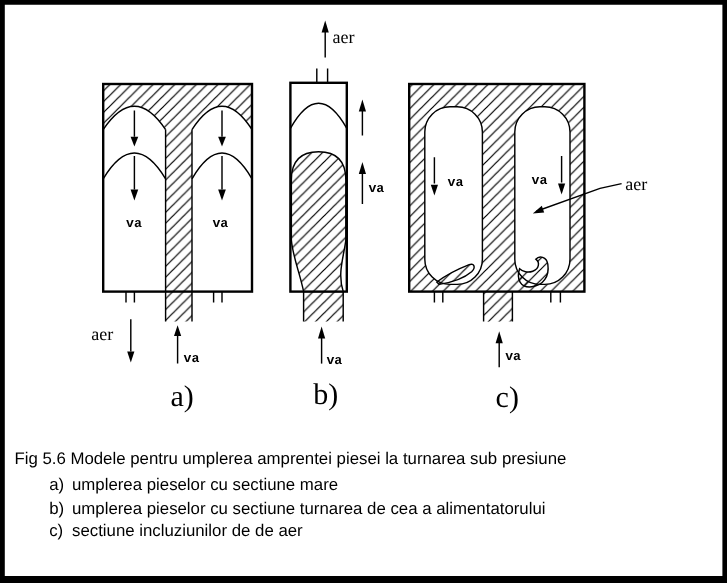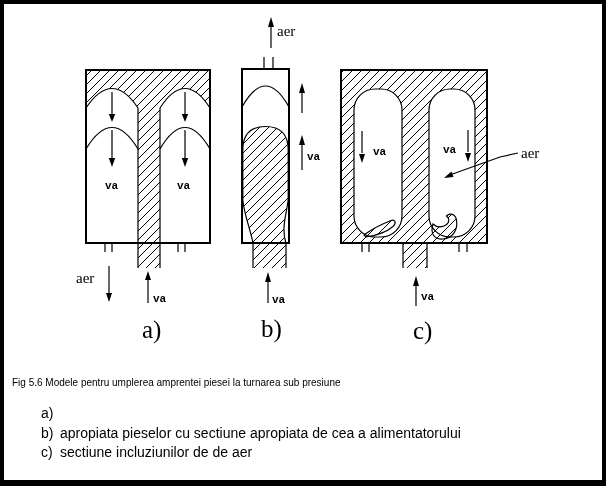--- a/index.html
+++ b/index.html
@@ -17,21 +17,21 @@
   .hatch-stroke{fill:url(#hatch);stroke:#000;stroke-width:1.2}
   .wh{fill:#fff;stroke:#000;stroke-width:1.2}
   .ah{fill:#000;stroke:none}
   text{fill:#000}
   .t-va{font:bold 11px "Liberation Mono",monospace}
   .t-aer{font:15px "Liberation Serif",serif}
   .t-panel{font:25px "Liberation Serif",serif}
 
   
   .caption{position:absolute;left:8px;top:369px;width:586px}
-  .caption-title{font-size:10px;line-height:19px;margin-bottom:12px;white-space:nowrap}
+  .caption-title{font-size:14px;line-height:19px;margin-bottom:2px;white-space:nowrap}
   .caption-item{display:flex;font-size:14px;line-height:19.5px;padding-left:29px;white-space:nowrap}
   .caption-item .li-label{width:19px;flex:none}
 </style>
 </head>
 <body>
 
 <div class="frame">
 
   <svg class="art" viewBox="0 0 606 486">
     <defs>
@@ -128,24 +128,25 @@
       <text class="t-va" x="421" y="300">va</text>
 
       <text class="t-panel" x="413" y="339">c)</text>
     </g>
   </svg>
 
   <div class="caption">
     <div class="caption-title">Fig 5.6 Modele pentru umplerea amprentei piesei la turnarea sub presiune</div>
     <div class="caption-item">
       <span class="li-label">a)</span>
+      <span>umplerea pieselor cu sectiune mare</span>
     </div>
     <div class="caption-item">
       <span class="li-label">b)</span>
-      <span>apropiata pieselor cu sectiune apropiata de cea a alimentatorului</span>
+      <span>umplerea pieselor cu sectiune turnarea de cea a alimentatorului</span>
     </div>
     <div class="caption-item">
       <span class="li-label">c)</span>
       <span>sectiune incluziunilor de de aer</span>
     </div>
   </div>
 
 </div>
 
 </body></html>

